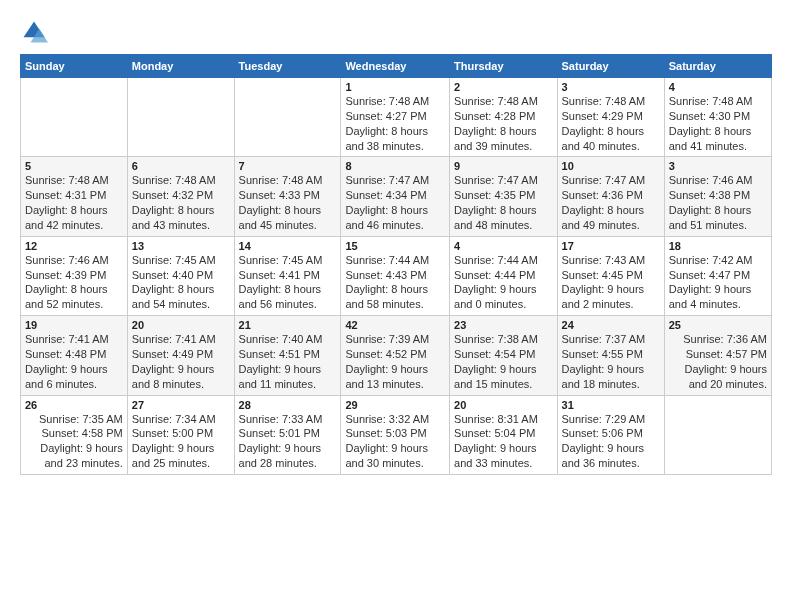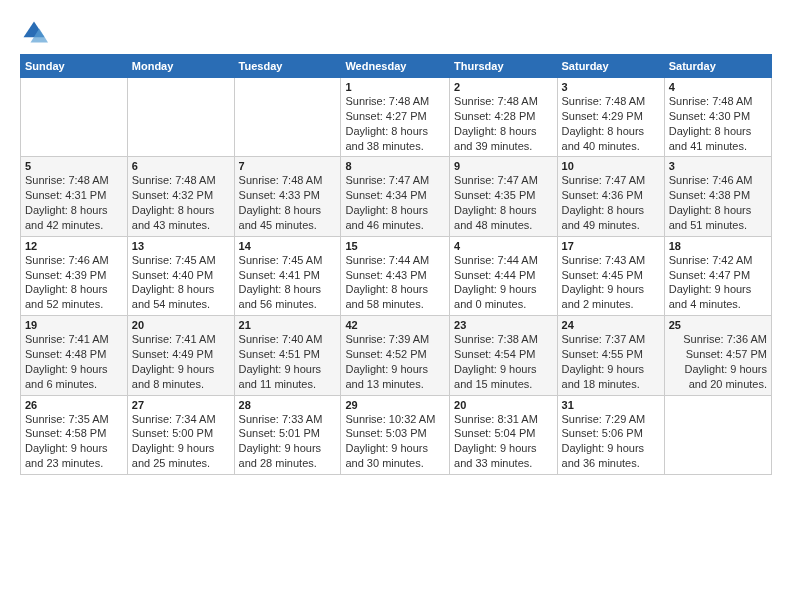--- a/index.html
+++ b/index.html
@@ -308,42 +308,42 @@
             <div class="day-number">25</div>
             <div class="day-content" style="white-space: pre-line; text-align: right;">Sunrise: 7:36 AM
 Sunset: 4:57 PM
 Daylight: 9 hours
 and 20 minutes.</div>
           </td>
         </tr>
         <tr>
           <td>
             <div class="day-number">26</div>
-            <div class="day-content" style="white-space: pre-line;">Sunrise: 7:35 AM
+            <div class="day-content" style="white-space: pre-line; text-align: right;">Sunrise: 7:35 AM
 Sunset: 4:58 PM
 Daylight: 9 hours
 and 23 minutes.</div>
           </td>
           <td>
             <div class="day-number">27</div>
             <div class="day-content" style="white-space: pre-line;">Sunrise: 7:34 AM
 Sunset: 5:00 PM
 Daylight: 9 hours
 and 25 minutes.</div>
           </td>
           <td>
             <div class="day-number">28</div>
             <div class="day-content" style="white-space: pre-line;">Sunrise: 7:33 AM
 Sunset: 5:01 PM
 Daylight: 9 hours
 and 28 minutes.</div>
           </td>
           <td>
             <div class="day-number">29</div>
-            <div class="day-content" style="white-space: pre-line;">Sunrise: 10:32 AM
+            <div class="day-content" style="white-space: pre-line;">Sunrise: 3:32 AM
 Sunset: 5:03 PM
 Daylight: 9 hours
 and 30 minutes.</div>
           </td>
           <td>
             <div class="day-number">20</div>
             <div class="day-content" style="white-space: pre-line;">Sunrise: 8:31 AM
 Sunset: 5:04 PM
 Daylight: 9 hours
 and 33 minutes.</div>

